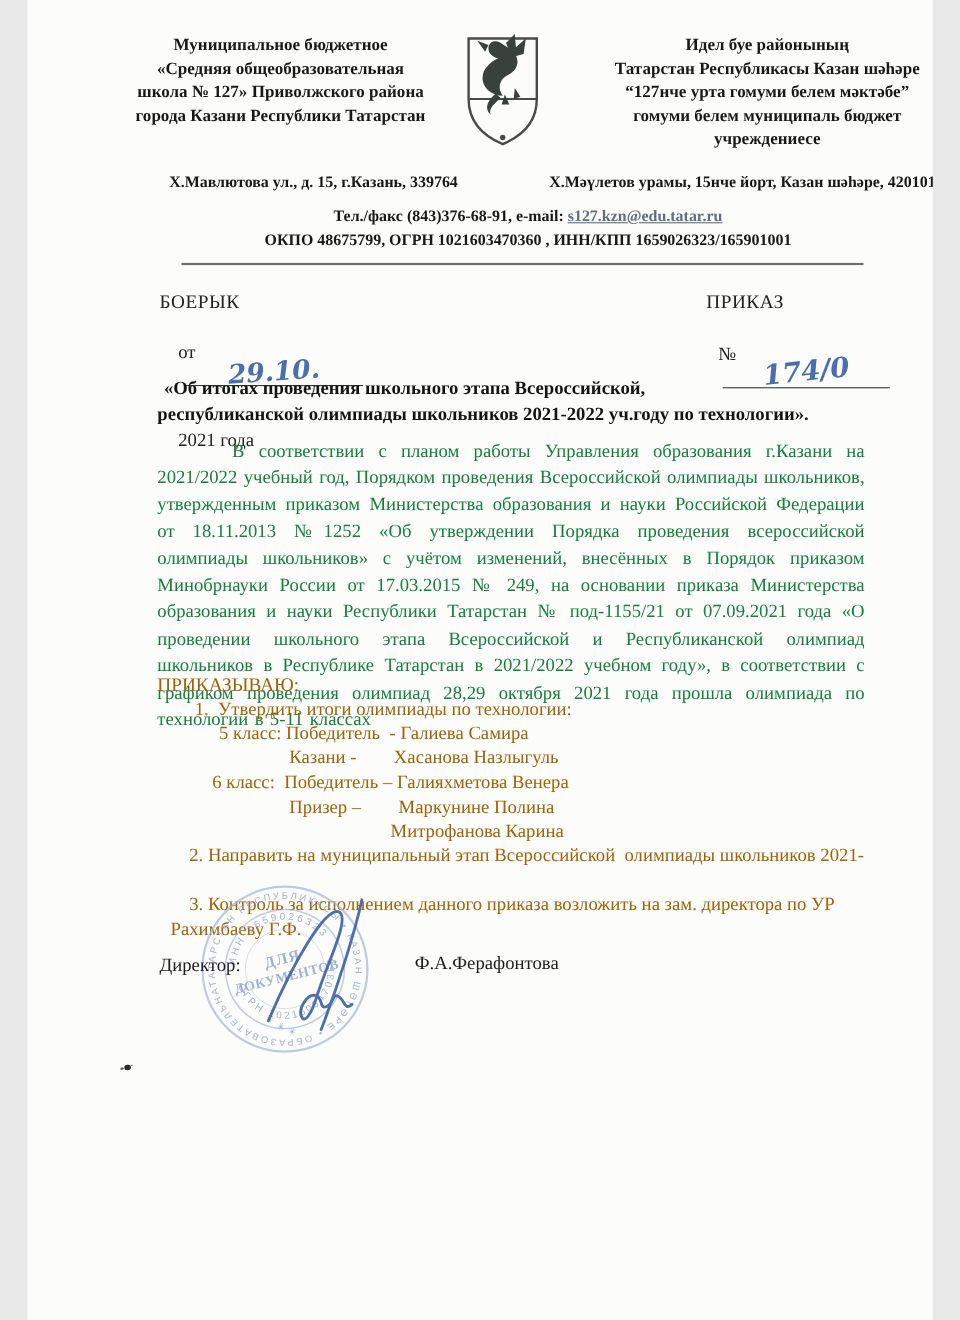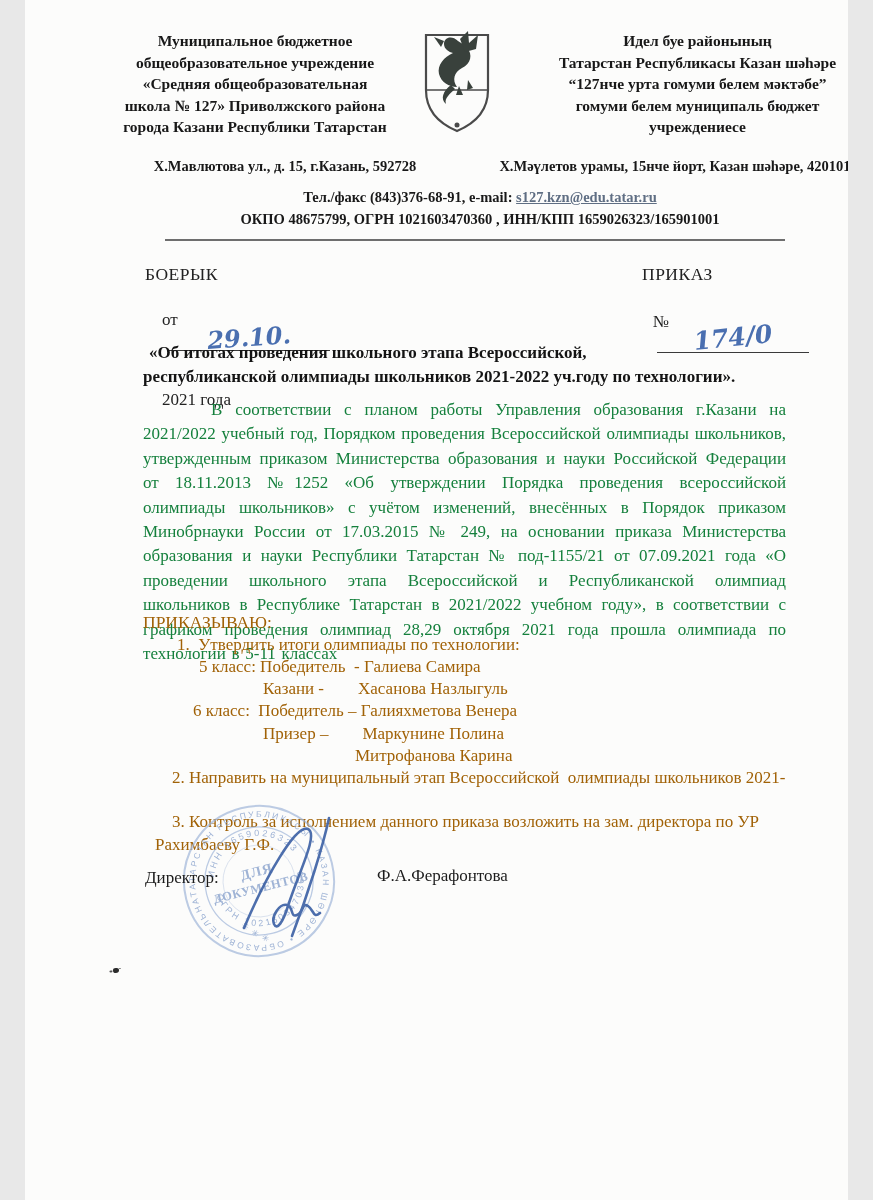--- a/index.html
+++ b/index.html
@@ -39,21 +39,20 @@
   .speck{width:6px;height:5px;background:#2b2b2b;border-radius:50% 40% 60% 50%;
          box-shadow:-5px 1px 0 -1.5px #555, 4px -2px 0 -2px #777;}
 </style>
 </head>
 <body>
 
 <div class="page">
 
   <div class="abs org" style="left:80px;top:30px;width:300px;">
     <div>Муниципальное бюджетное</div>
-    <div>общеобразовательное учреждение</div>
     <div>«Средняя общеобразовательная</div>
     <div>школа № 127» Приволжского района</div>
     <div>города  Казани Республики Татарстан</div>
   </div>
 
   <div class="abs" style="left:396px;top:28px;">
     <svg width="72" height="110" viewBox="0 0 72 110">
       <path d="M5,7 H67 V62 Q67,90 36,103 Q5,90 5,62 Z" fill="none" stroke="#4a4a4a" stroke-width="2.2"></path>
       <path d="M5,62 H67" stroke="#4a4a4a" stroke-width="1.6"></path>
 
@@ -70,21 +69,21 @@
   </div>
 
   <div class="abs org" style="left:485px;top:30px;width:375px;">
     <div>Идел буе районының</div>
     <div>Татарстан Республикасы Казан шәһәре</div>
     <div>“127нче урта гомуми белем мәктәбе”</div>
     <div>гомуми белем муниципаль бюджет</div>
     <div>учреждениесе</div>
   </div>
 
-  <div class="abs addr" style="left:90px;top:158px;width:340px;">Х.Мавлютова ул., д. 15, г.Казань, 592728</div>
+  <div class="abs addr" style="left:90px;top:158px;width:340px;">Х.Мавлютова ул., д. 15, г.Казань, 339764</div>
   <div class="abs addr" style="left:435px;top:158px;width:430px;">Х.Мәүлетов урамы, 15нче йорт, Казан шәһәре, 420101</div>
 
   <div class="abs contact" style="left:60px;top:186px;width:790px;">
     <div><span>Тел./факс (843)376-68-91, e-mail: </span><span class="email">s127.kzn@edu.tatar.ru</span></div>
     <div>ОКПО 48675799, ОГРН 1021603470360 , ИНН/КПП 1659026323/165901001</div>
   </div>
 
   <div class="abs rule" style="left:140px;top:239px;width:620px;"></div>
 
   <div class="abs meta-head" style="left:120px;top:264px;">БОЕРЫК</div>

